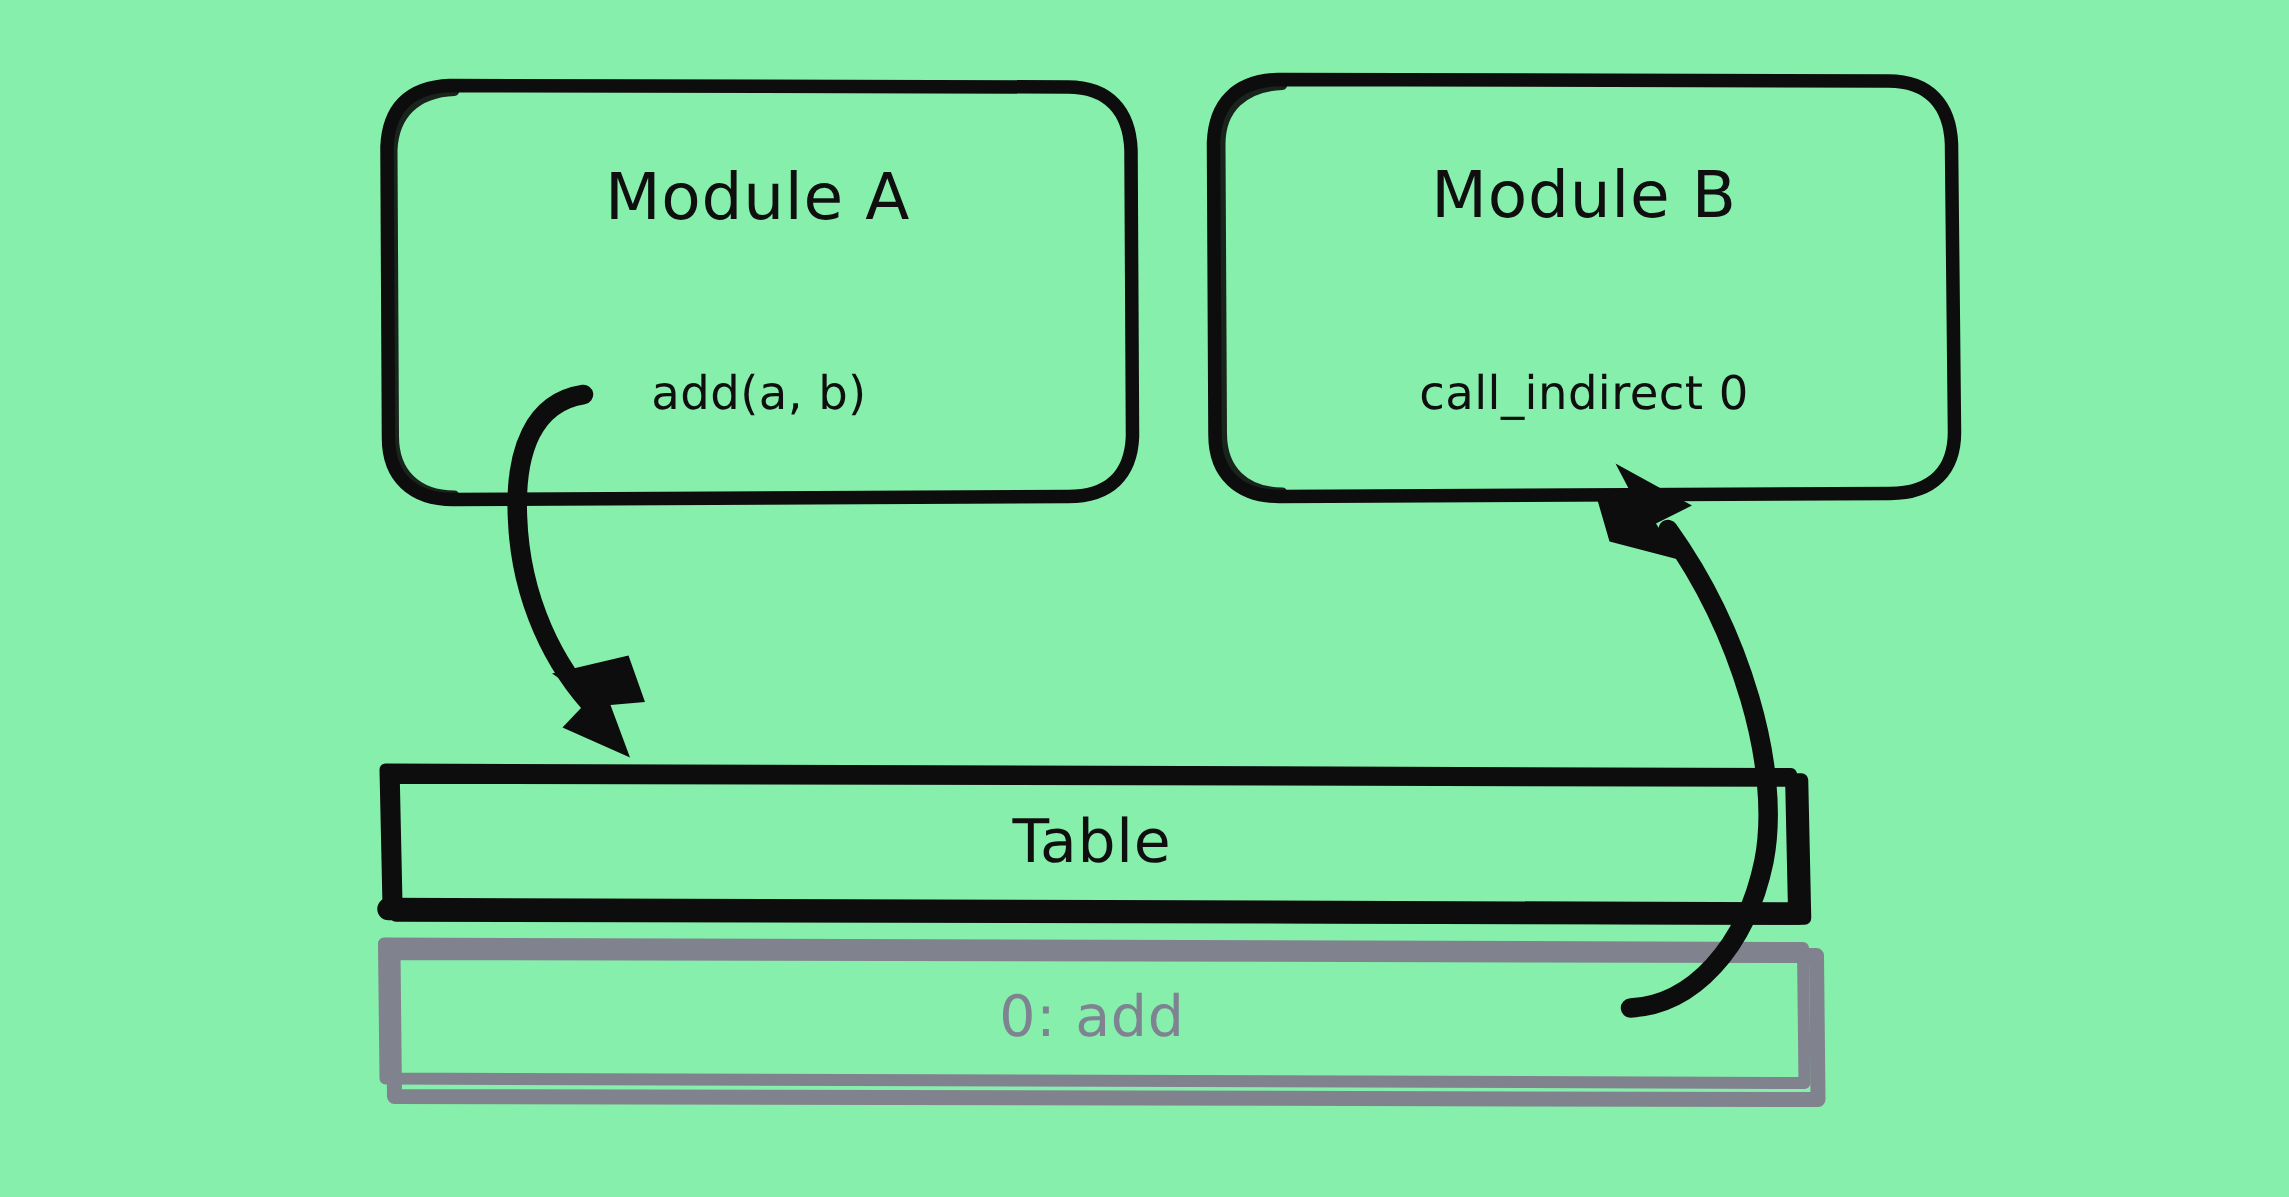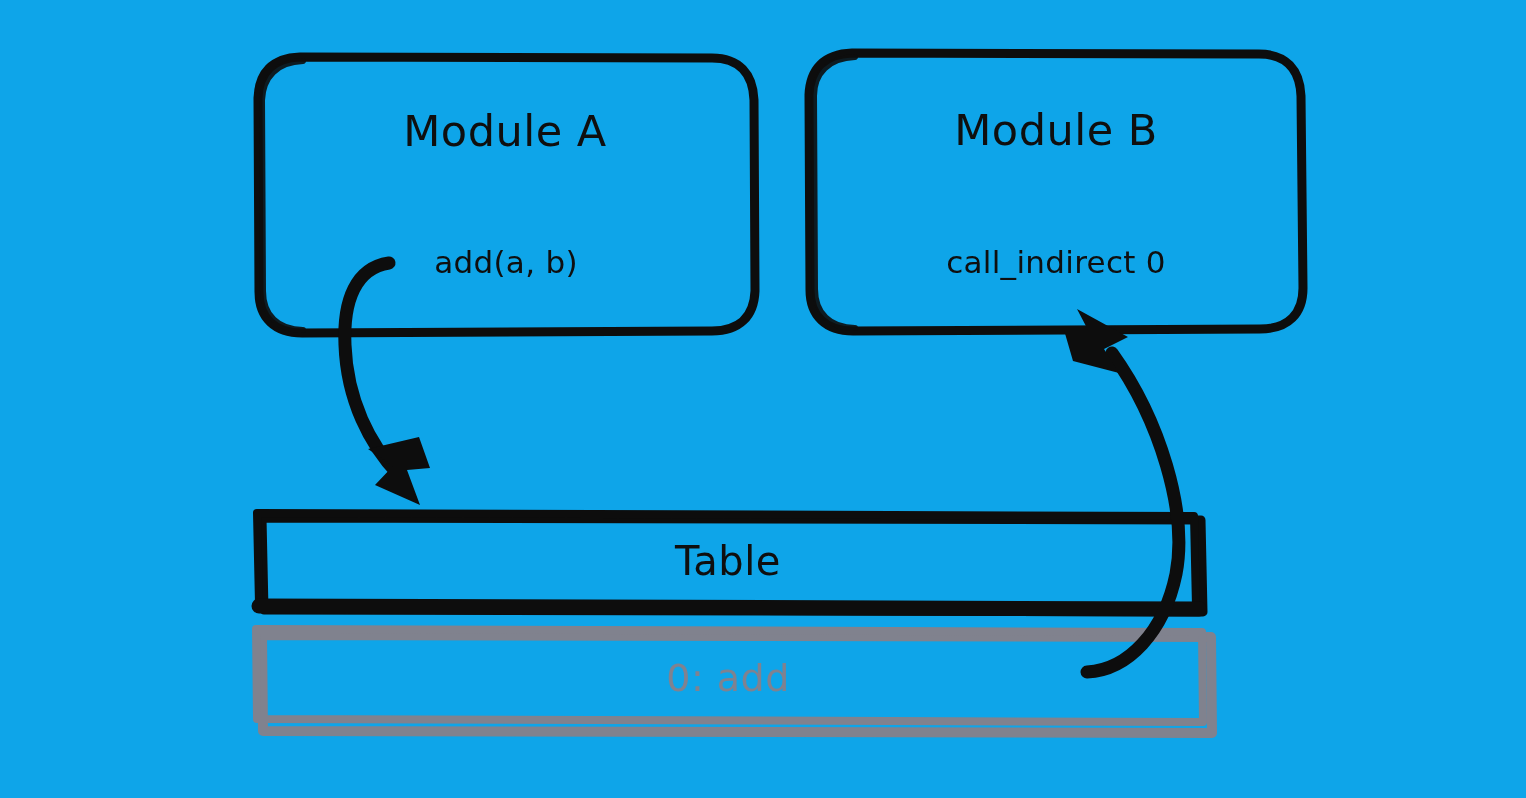--- a/index.html
+++ b/index.html
@@ -7,21 +7,21 @@
     padding: 0;
     background: #ffffff;
   }
   body {
     font-family: "DejaVu Sans", "Liberation Sans", sans-serif;
   }
   #canvas {
     position: relative;
     width: 1526px;
     height: 798px;
-    background: #0ea5e9;
+    background: #86efac;
     overflow: hidden;
     text-decoration: underline;
   }
   #diagram-svg {
     position: absolute;
     left: 0;
     top: 0;
     width: 1526px;
     height: 798px;
     display: block;

